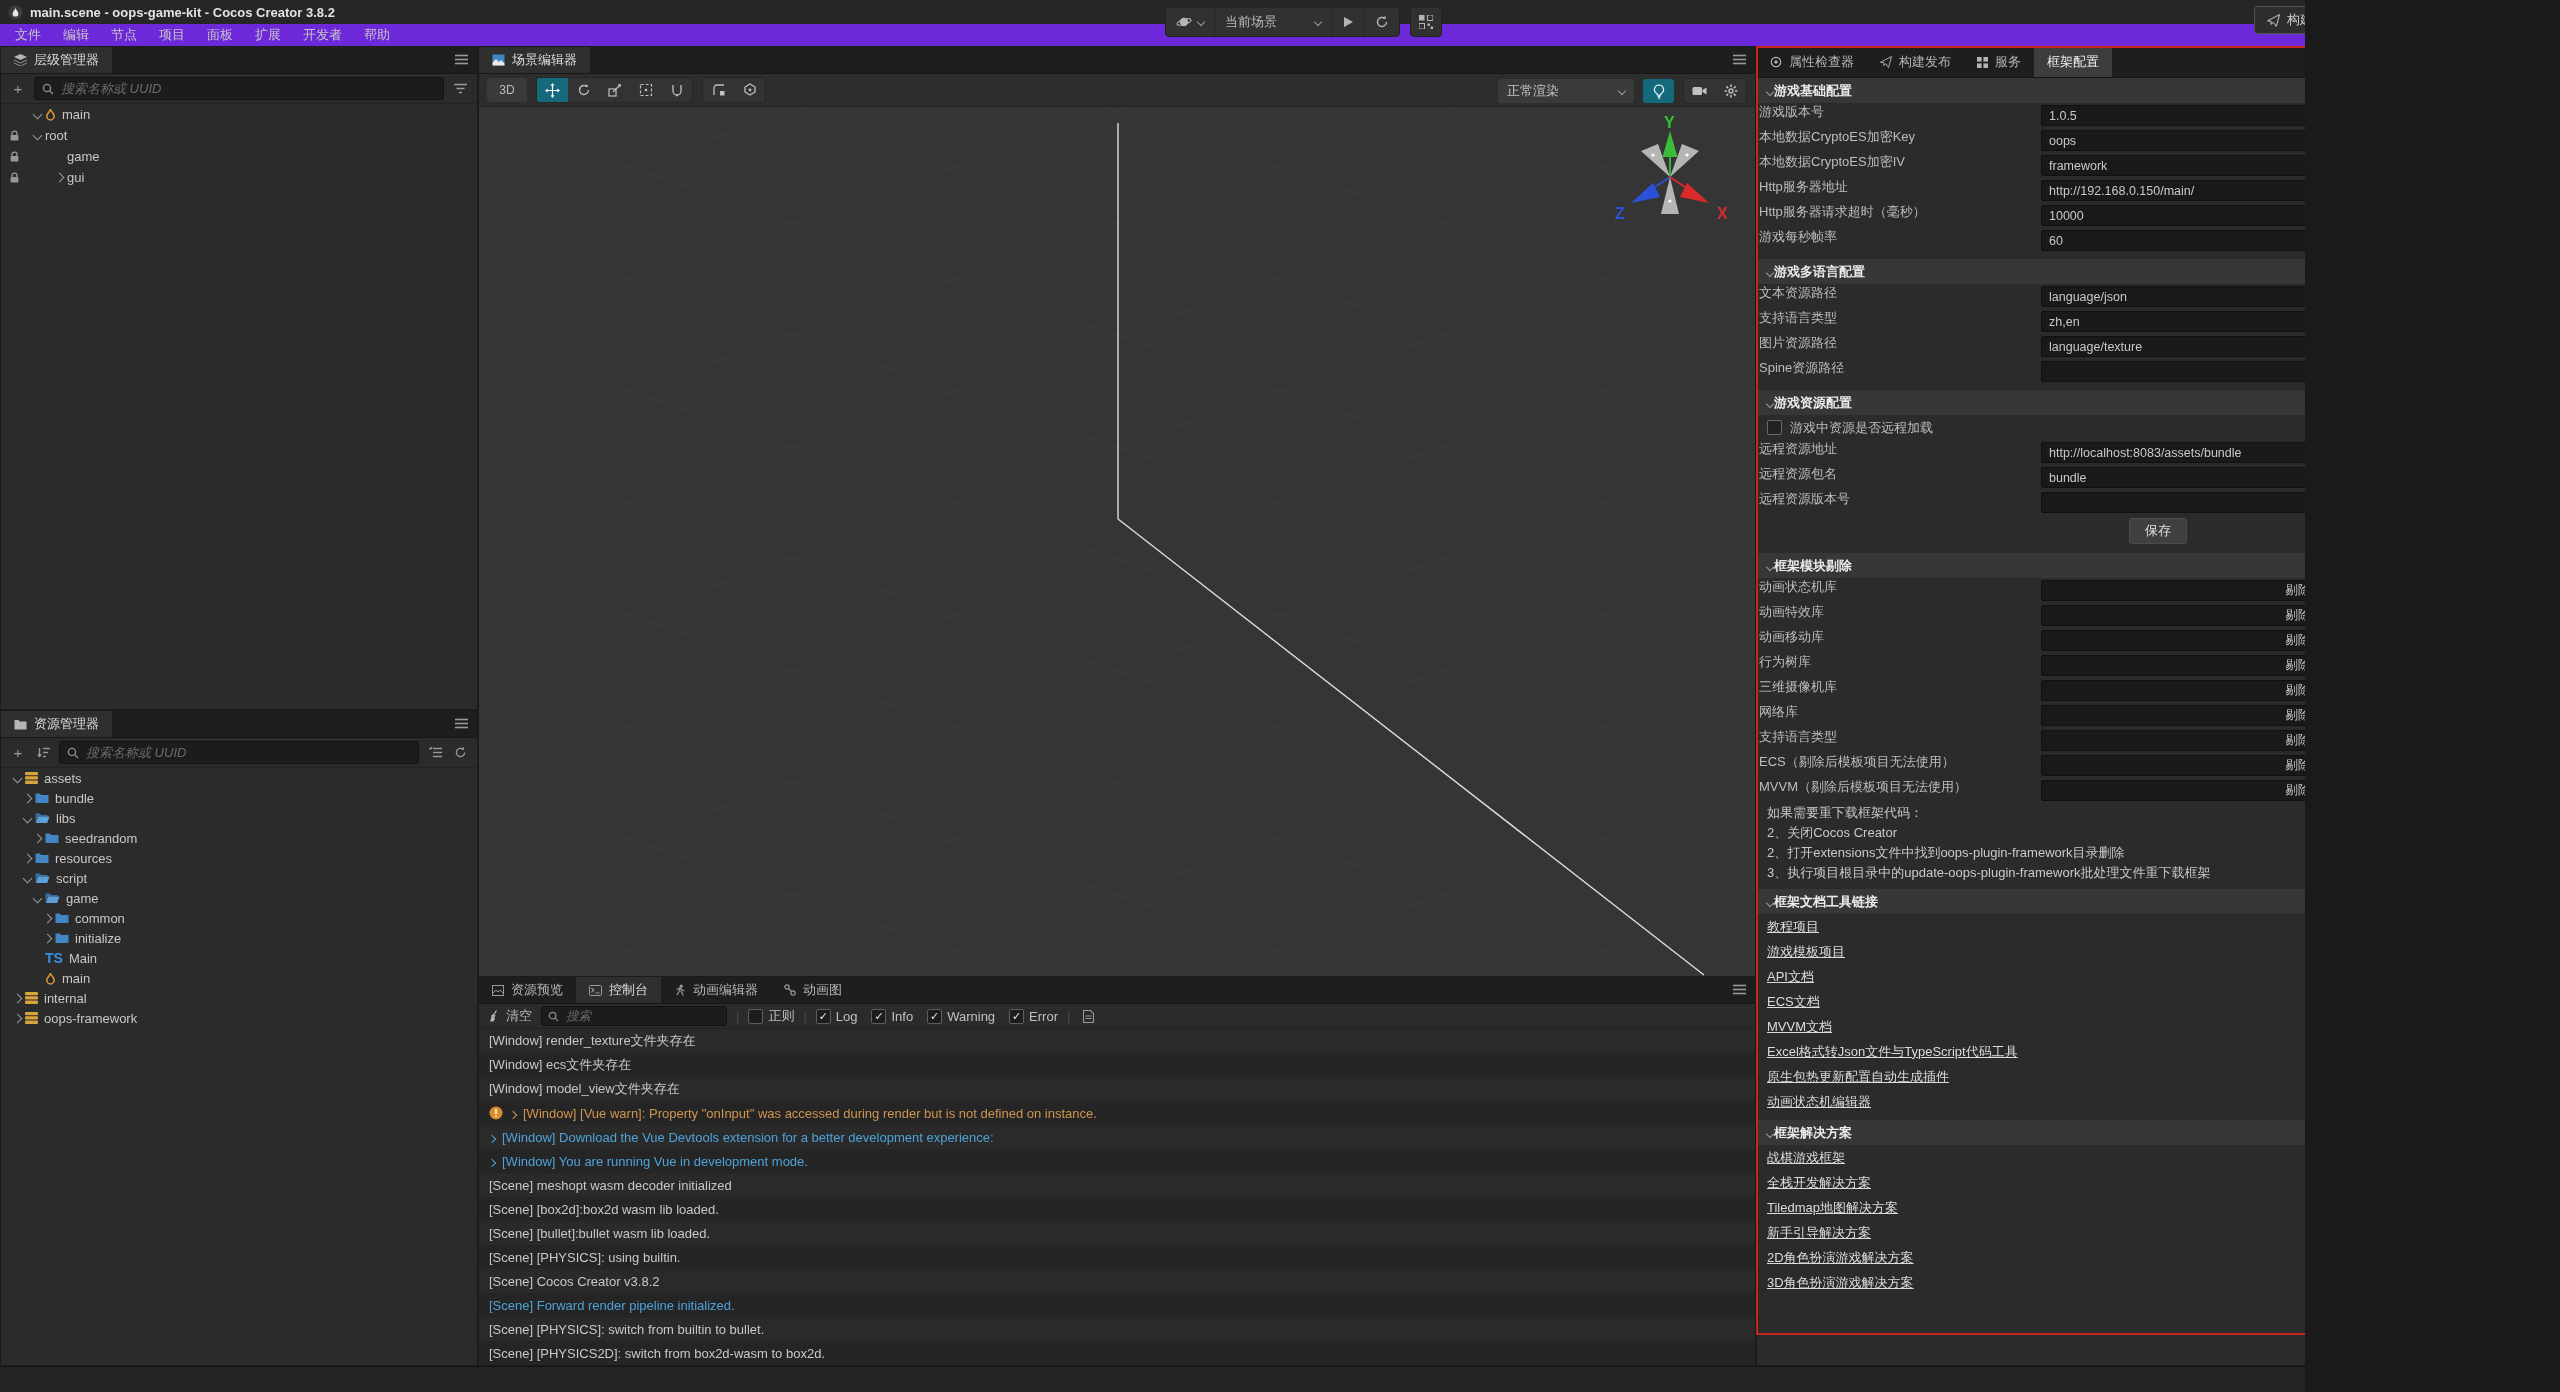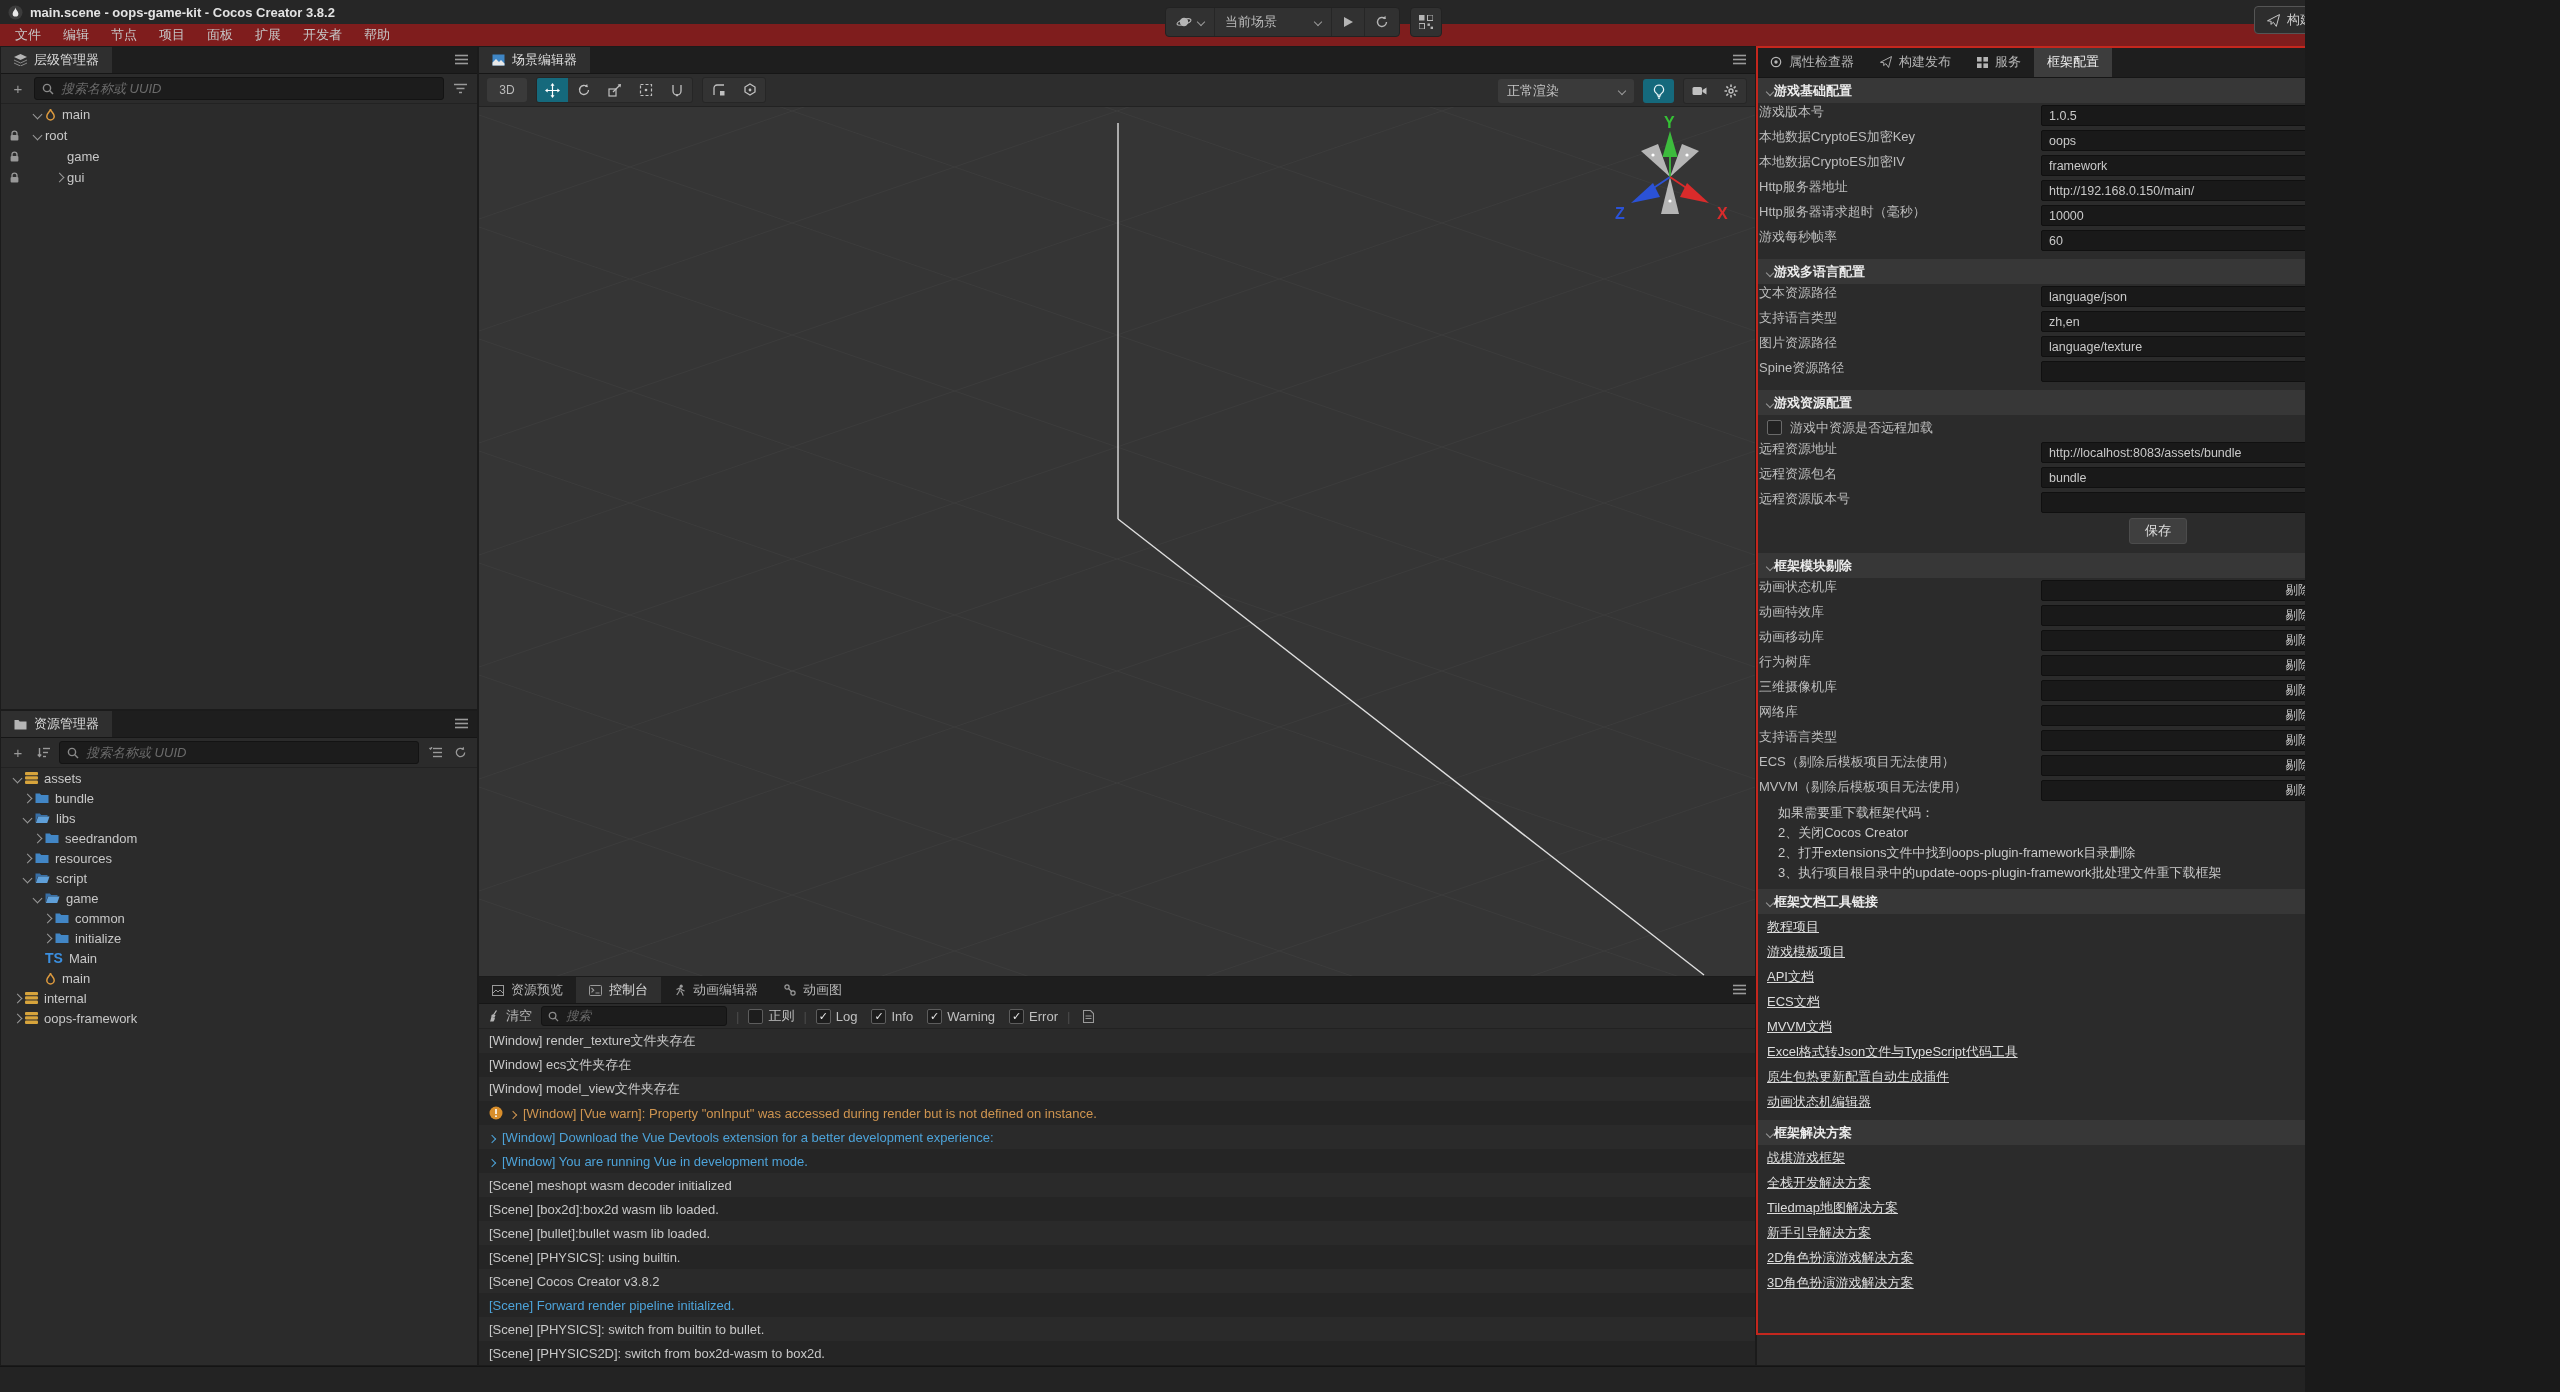--- a/index.html
+++ b/index.html
@@ -1,16 +1,16 @@
 <!DOCTYPE html>
 <html><head>
 <meta charset="utf-8">
 <style>
   html,body{margin:0;padding:0;background:#1a1a1a}
-  .app{position:relative;width:2305px;height:1392px;background:#7f1d1d;
+  .app{position:relative;width:2305px;height:1392px;background:#6d28d9;
        font-family:"Liberation Sans","DejaVu Sans",sans-serif;color:#c8c8c8;
        overflow:hidden;font-size:13px;user-select:none}
   svg{display:block}
   
   .titlebar{position:absolute;left:0;top:0;width:2560px;height:24px;background:#262626}
   .tl-left{position:absolute;left:8px;top:0;height:24px;display:flex;align-items:center;gap:7px}
   .wtitle{color:#e3e3e3;font-weight:bold;font-size:13px}
   .menubar{position:absolute;left:4px;top:24px;height:22px;display:flex;align-items:center}
   .menu-item{padding:0 11px;color:#c6c6c6;font-size:13px;height:22px;line-height:22px}
   .run-toolbar{position:absolute;left:1165px;top:8px;height:28px;display:flex;align-items:center;gap:10px}
@@ -104,21 +104,21 @@
   .frow input{position:absolute;left:284px;top:2px;width:498px;height:19px;background:#191919;
               border:1px solid #101010;border-radius:2px;color:#c9c9c9;font-size:12.5px;padding:0 7px;
               font-family:inherit;outline:none}
   .modbar{position:absolute;left:284px;top:2px;width:512px;height:19px;background:#191919;
           border:1px solid #101010;border-radius:2px;display:flex;align-items:center;justify-content:center;
           color:#c9c9c9;font-size:12.5px}
   .chkrow{height:25px;display:flex;align-items:center;gap:8px;padding-left:10px;color:#bdbdbd}
   .cbox{width:13px;height:13px;background:#222;border:1px solid #6a6a6a;border-radius:2px}
   .saverow{height:32px;display:flex;align-items:center;justify-content:center}
   .savebtn{background:#3f3f3f;border:1px solid #4c4c4c;border-radius:3px;color:#ddd;padding:3px 15px}
-  .note{height:20px;line-height:20px;padding-left:21px;color:#c9c9c9}
+  .note{height:20px;line-height:20px;padding-left:10px;color:#c9c9c9}
   .linkrow{height:25px;display:flex;align-items:center;padding-left:10px}
   .linkrow a{color:#dcdcdc;text-decoration:underline;cursor:pointer}
   .red-overlay{position:absolute;left:1756px;top:46px;width:802px;height:1289px;border:2px solid #c4271e;
                box-sizing:border-box;pointer-events:none;z-index:50}
   .insp-scroll{position:absolute;right:2px;top:1094px;width:7px;height:72px;border-radius:4px;
                background:linear-gradient(#38b8d8,#3ad07a);border:1px solid #2a8f6f;z-index:40}
   
   .statusbar{position:absolute;left:0;top:1366px;width:2560px;height:26px;background:#232323;
              border-top:1px solid #141414}
   .sb-right{position:absolute;right:12px;top:0;height:26px;display:flex;align-items:center;gap:9px;color:#bdbdbd}

